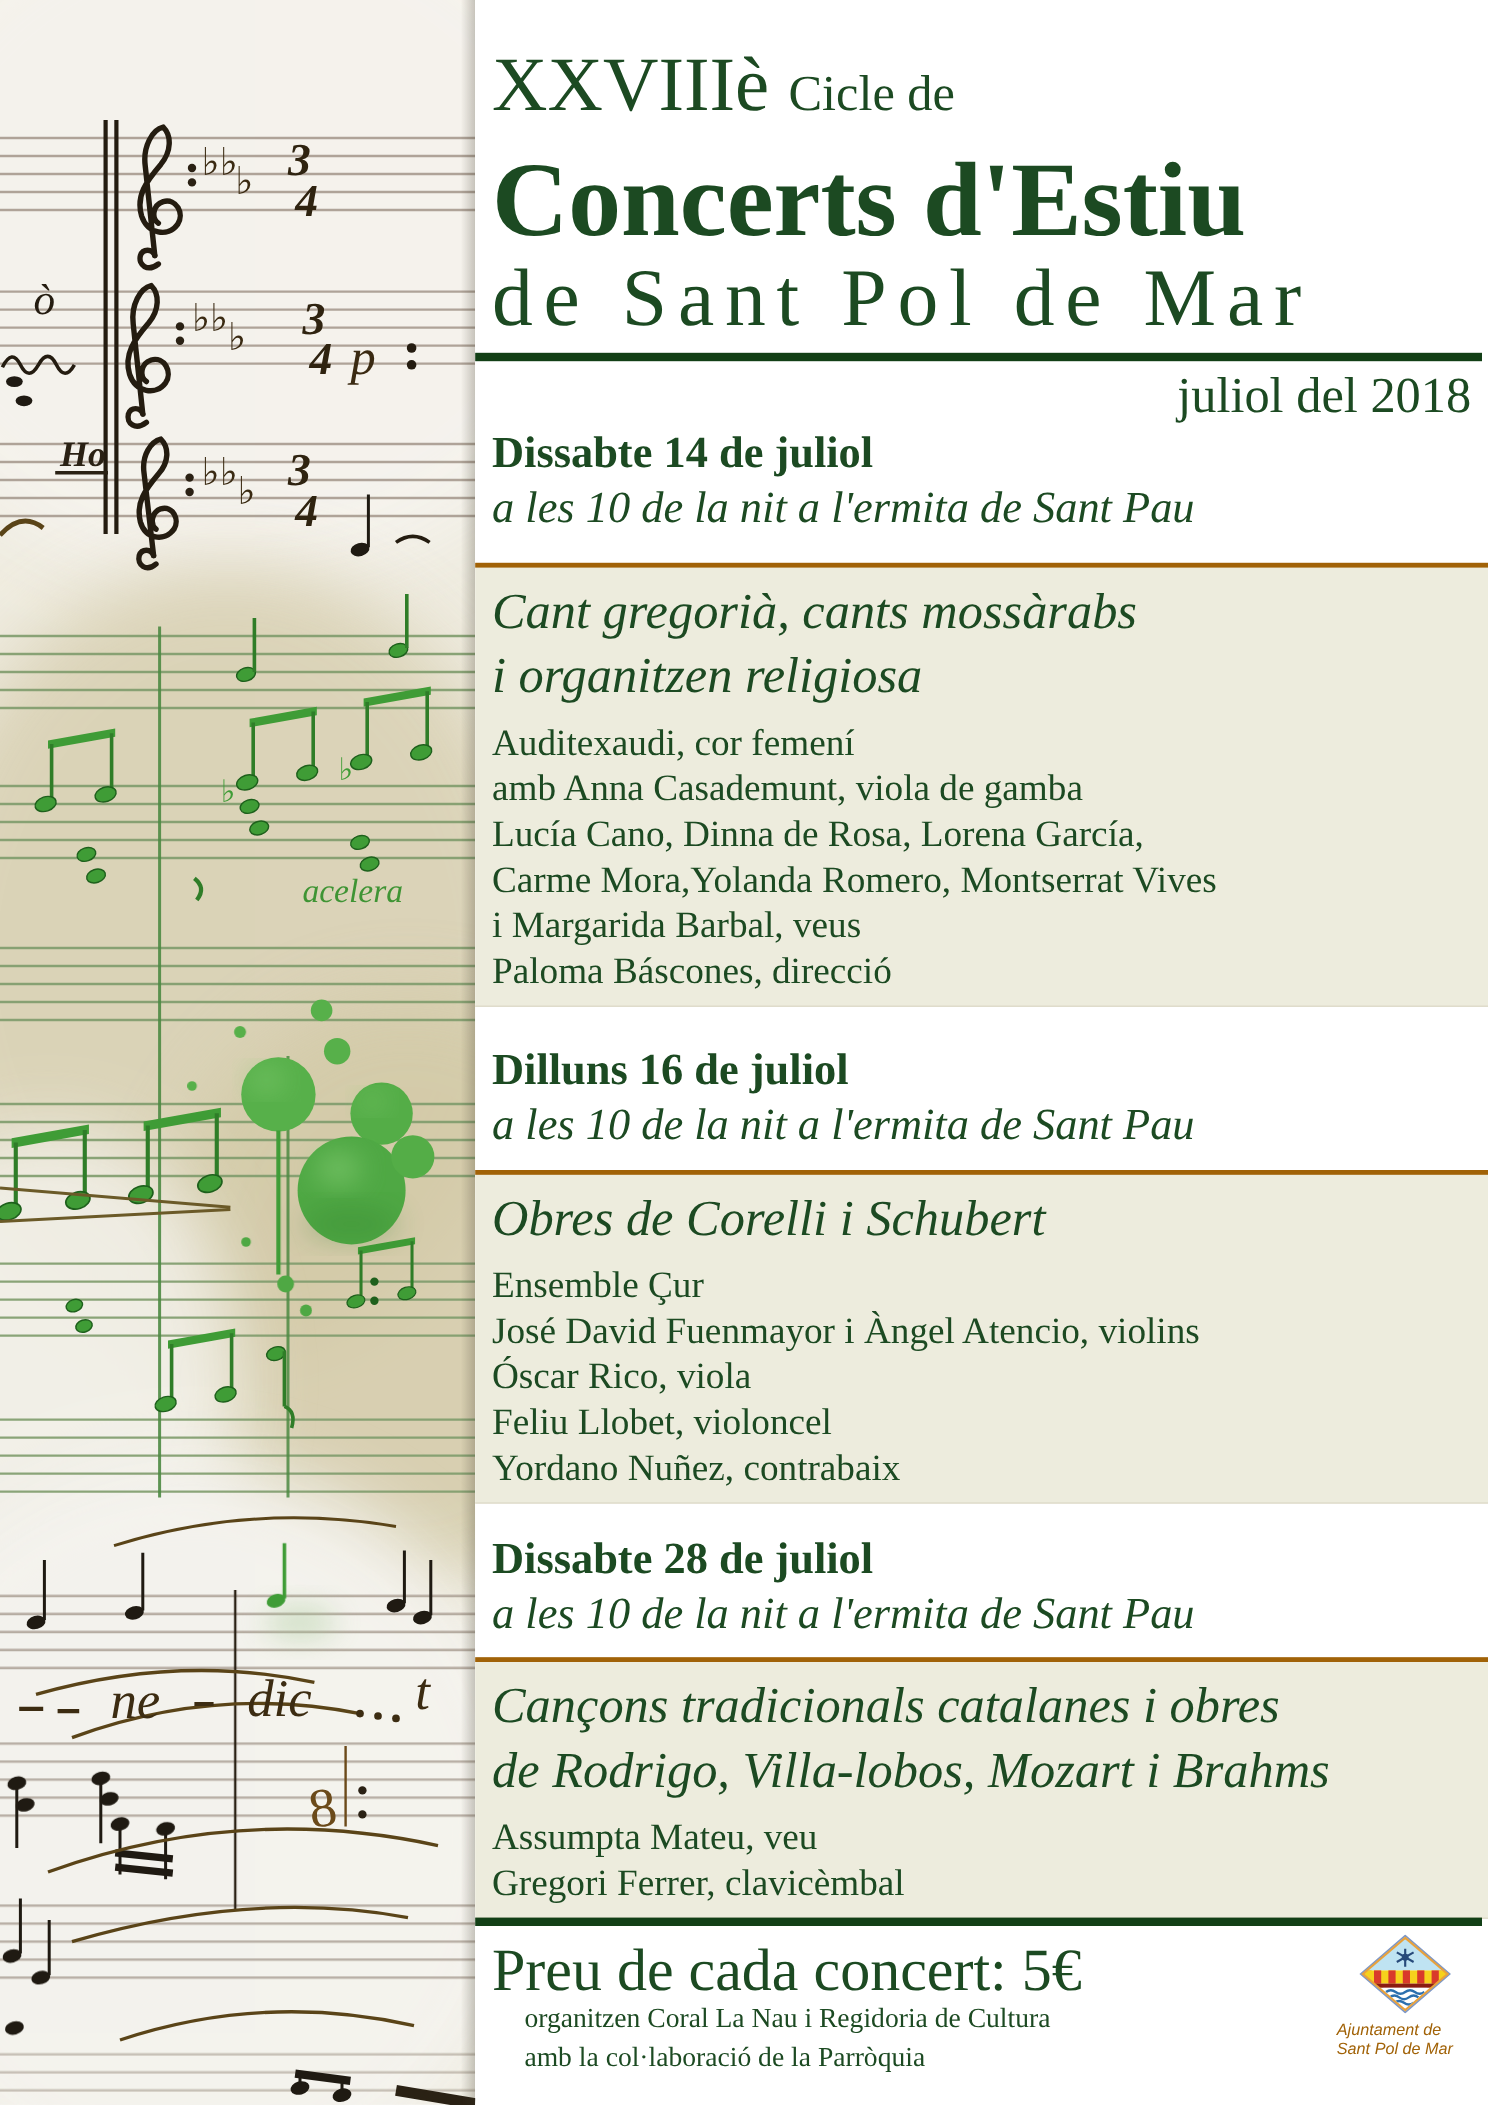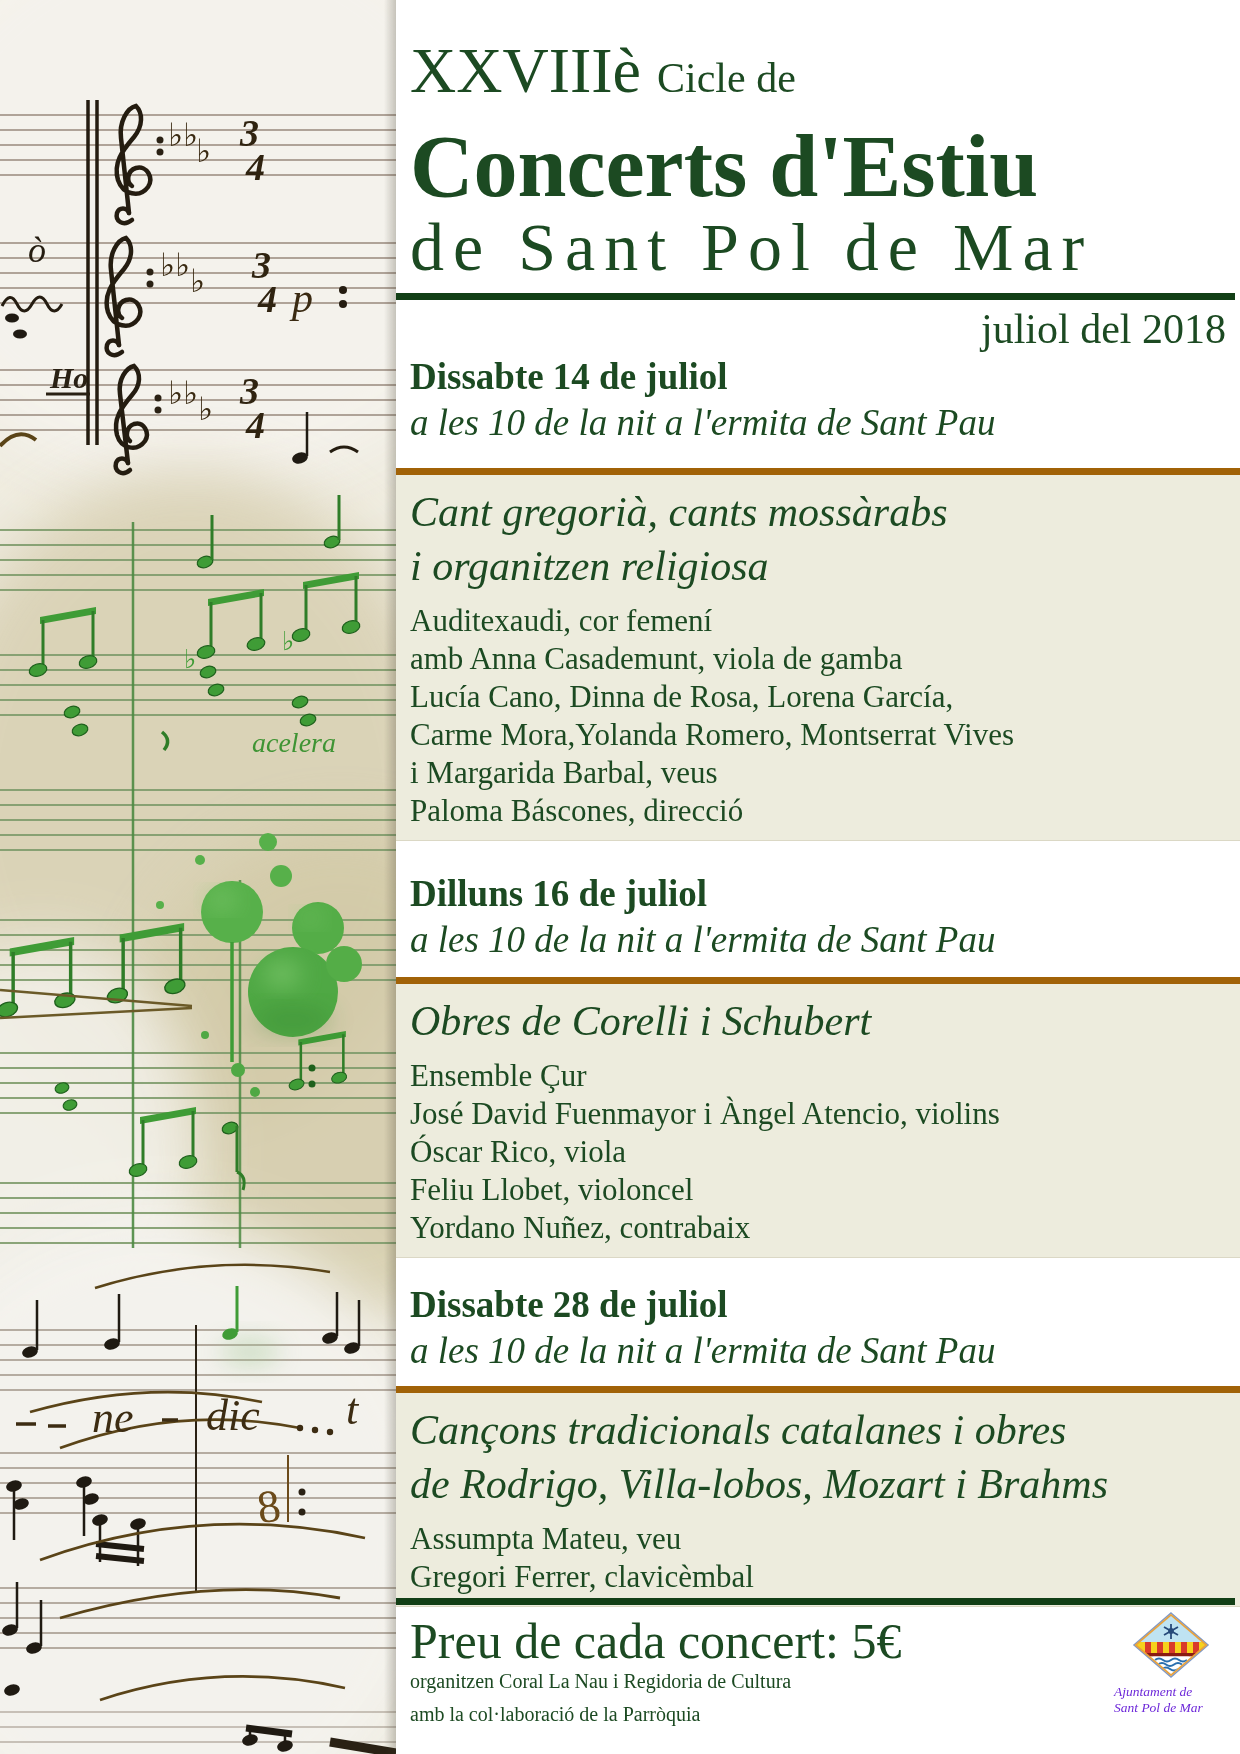--- a/index.html
+++ b/index.html
@@ -19,40 +19,40 @@
   .series-line{font-size:64px;line-height:74px;white-space:nowrap;}
   .series-label{font-size:42px;}
   .main-title{font-size:88px;line-height:96px;font-weight:bold;margin:4px 0 0 0;white-space:nowrap;}
   .subtitle{font-size:68px;line-height:60px;letter-spacing:9px;margin-top:2px;white-space:nowrap;}
   .rule{height:7px;background:#123f16;border:0;margin:16px 5px 0 0;}
   .date-range{font-size:42px;line-height:46px;text-align:right;margin:6px 14px 0 0;white-space:nowrap;}
   
   .c-date{font-size:37px;font-weight:bold;line-height:46px;margin-top:2px;white-space:nowrap;}
   .c-place{font-size:37px;font-style:italic;line-height:46px;white-space:nowrap;}
   .program-box{
-    background:#edecdd;border-top:7px solid #a16207;border-bottom:1px solid #dbd8c5;
+    background:#edecdd;border-top:4px solid #a16207;border-bottom:1px solid #dbd8c5;
     margin-top:22px;padding:10px 0 10px 0;
   }
   .prog-line{font-size:42px;font-style:italic;line-height:54px;white-space:nowrap;}
   .performers{margin-top:9px;font-size:31px;line-height:38px;}
   .performers div{white-space:nowrap;}
   .mt-c2{margin-top:30px;}
   .mt-c3{margin-top:24px;}
   .box-c2{margin-top:14px;}
   .box-c3{margin-top:12px;}
   
   .footer{position:absolute;left:0;right:0;top:1598px;}
   .rule-bottom{height:7px;background:#123f16;margin-right:5px;}
   .price{font-size:50px;line-height:48px;margin-top:12px;white-space:nowrap;}
-  .org{font-size:20px;line-height:33px;white-space:nowrap;}
+  .org{font-size:23px;line-height:33px;white-space:nowrap;margin-left:27px;}
   .logo-block{position:absolute;right:6px;top:14px;width:126px;}
   .logo-svg{display:block;margin:0 auto;}
   .logo-caption{
-    font-family:Liberation Serif, serif;font-style:italic;
-    font-size:13.5px;line-height:16px;color:#6d28d9;text-align:left;padding-left:6px;margin-top:6px;
+    font-family:Liberation Sans, sans-serif;font-style:italic;
+    font-size:13.5px;line-height:16px;color:#a16207;text-align:left;padding-left:6px;margin-top:6px;
   }
 </style>
 </head>
 <body>
 
 <div class="poster">
 
   <div class="artwork-col">
     <svg width="396" height="1754" viewBox="0 0 396 1754" xmlns="http://www.w3.org/2000/svg">
       <defs>

